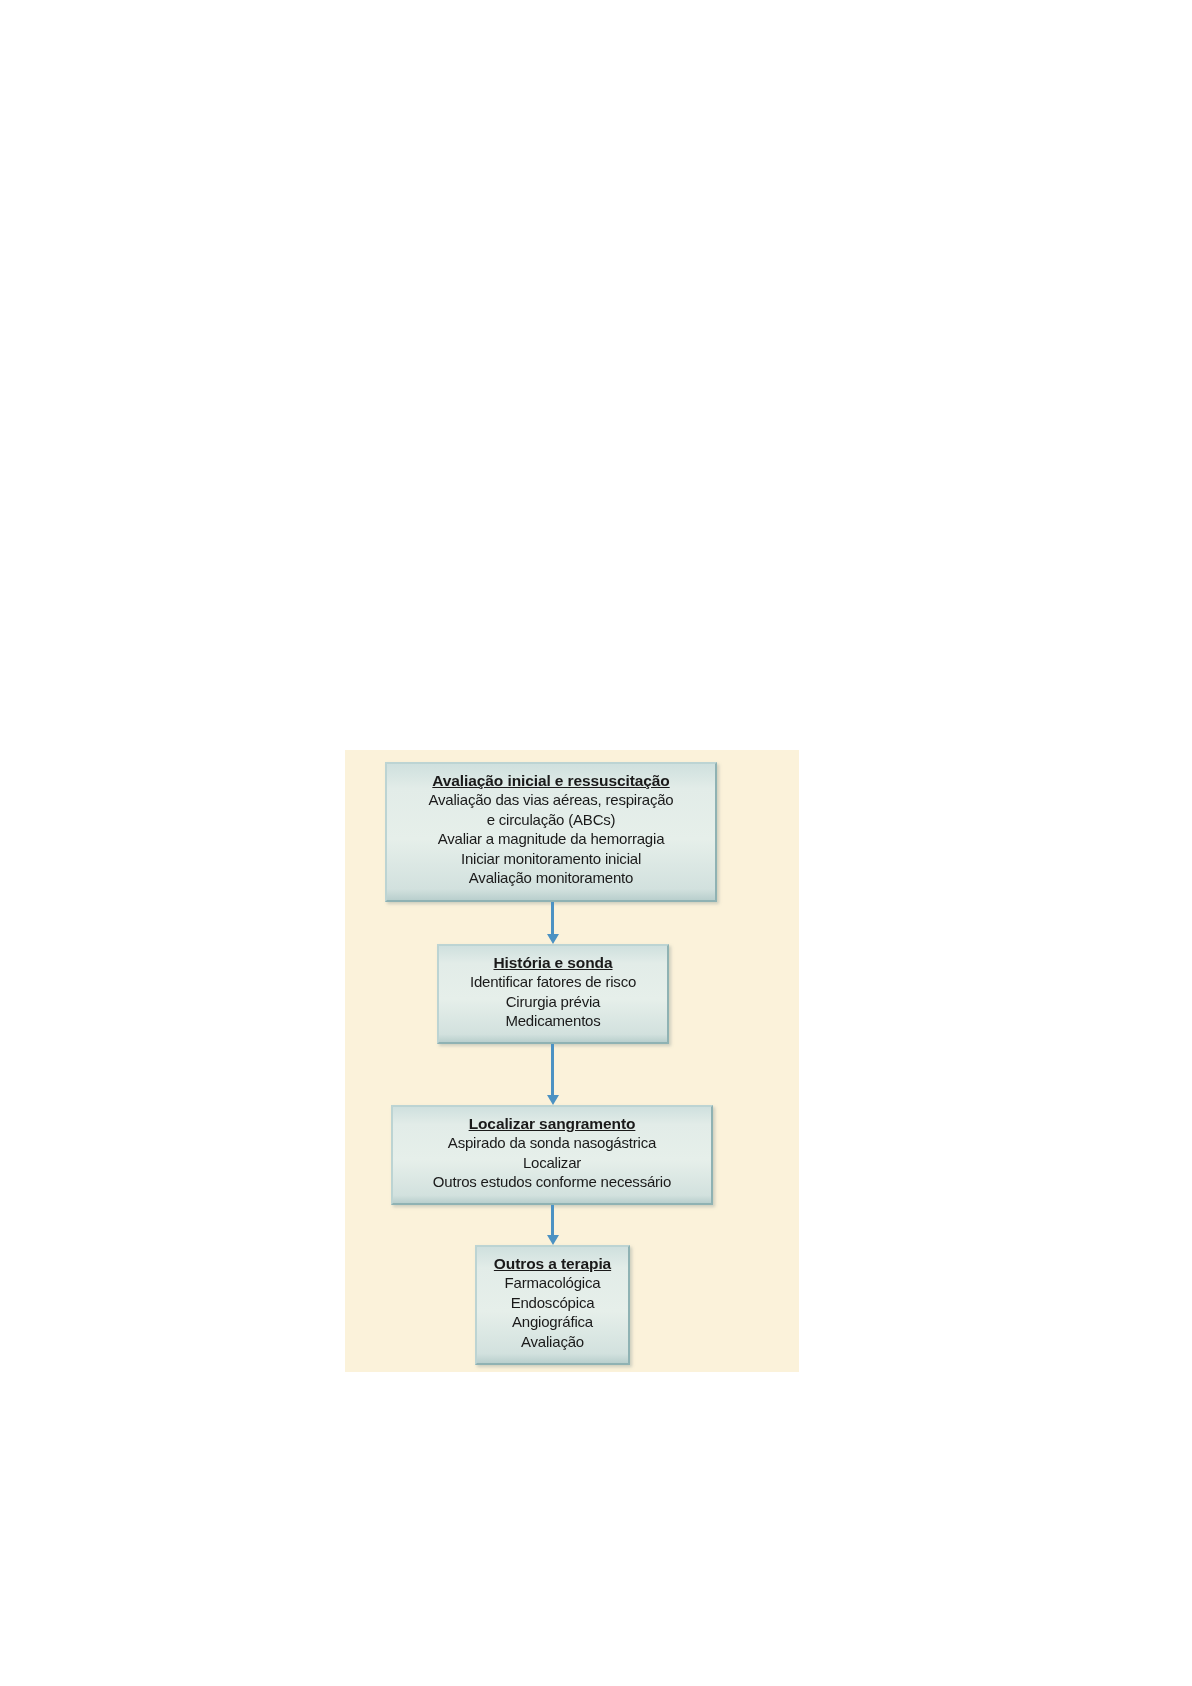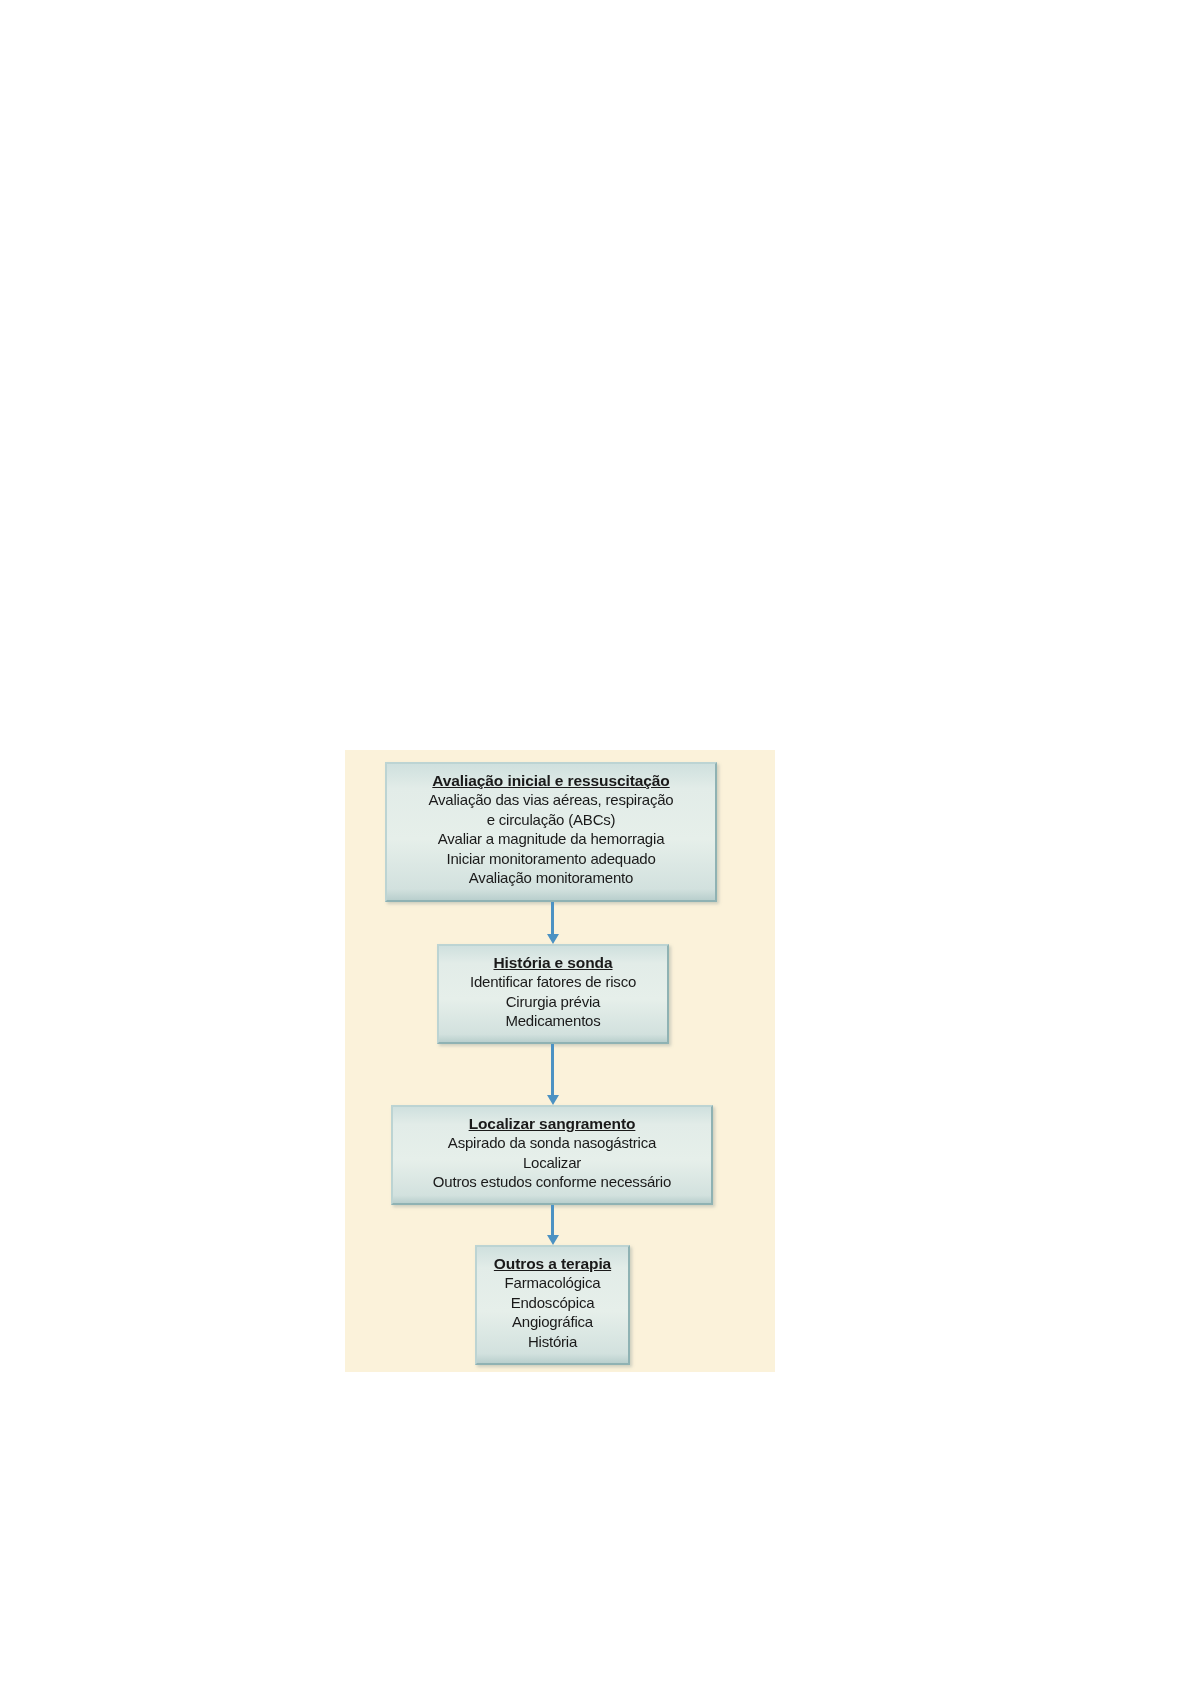--- a/index.html
+++ b/index.html
@@ -16,20 +16,21 @@
   }
 
   
   #flowchart-panel {
     position: absolute;
     left: 345px;
     top: 750px;
     width: 430px;
     height: 622px;
     background: #fbf2da;
+    padding-left: 24px;
   }
 
   
   .process-box {
     position: absolute;
     box-sizing: border-box;
     background: linear-gradient(180deg, #cfe0de 0%, #e2ece8 18%, #e6efea 55%, #d2e1de 92%, #b9cfcd 100%);
     border-top: 2px solid #bcd4d3;
     border-left: 2px solid #bcd4d3;
     border-right: 2px solid #8fb2b3;
@@ -86,21 +87,21 @@
 </head>
 <body>
 
 <div id="flowchart-panel">
 
   <div class="process-box" id="box-initial-assessment">
     <div class="box-title">Avaliação inicial e ressuscitação</div>
     <div class="box-line">Avaliação das vias aéreas, respiração</div>
     <div class="box-line">e circulação (ABCs)</div>
     <div class="box-line">Avaliar a magnitude da hemorragia</div>
-    <div class="box-line">Iniciar monitoramento adequado</div>
+    <div class="box-line">Iniciar monitoramento inicial</div>
     <div class="box-line">Avaliação monitoramento</div>
   </div>
 
   <div class="arrow" id="arrow-1"></div>
 
   <div class="process-box" id="box-history-exam">
     <div class="box-title">História e sonda</div>
     <div class="box-line">Identificar fatores de risco</div>
     <div class="box-line">Cirurgia prévia</div>
     <div class="box-line">Medicamentos</div>
@@ -115,16 +116,16 @@
     <div class="box-line">Outros estudos conforme necessário</div>
   </div>
 
   <div class="arrow" id="arrow-3"></div>
 
   <div class="process-box" id="box-start-therapy">
     <div class="box-title">Outros a terapia</div>
     <div class="box-line">Farmacológica</div>
     <div class="box-line">Endoscópica</div>
     <div class="box-line">Angiográfica</div>
-    <div class="box-line">História</div>
+    <div class="box-line">Avaliação</div>
   </div>
 
 </div>
 
 </body></html>

